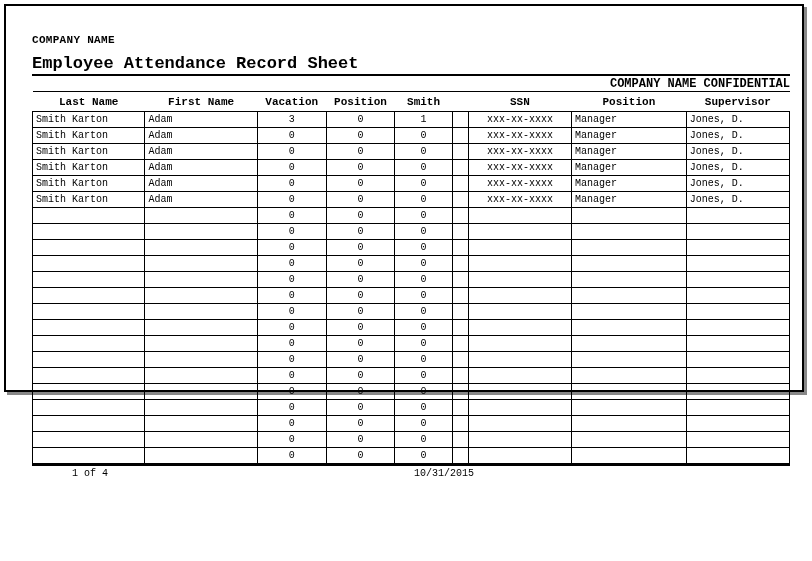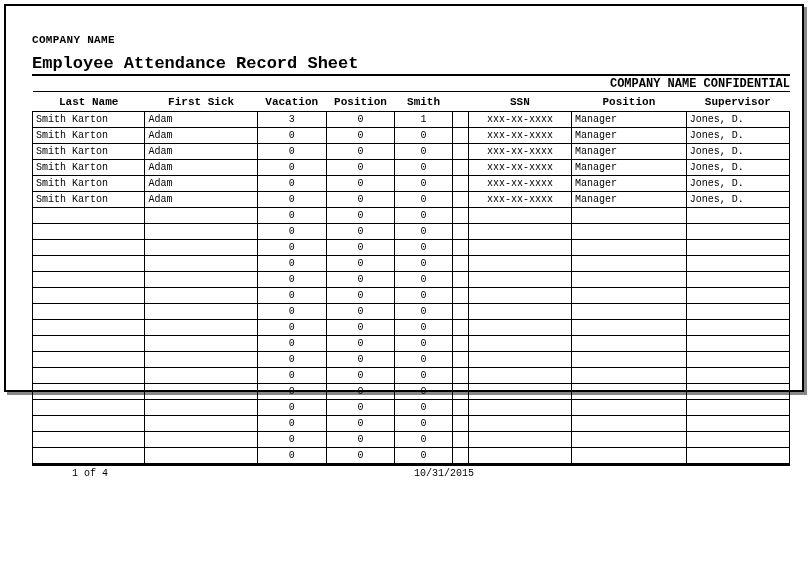--- a/index.html
+++ b/index.html
@@ -115,21 +115,21 @@
         <col class="col-per">
         <col class="col-sick">
       <col class="col-gap">
       <col class="col-ssn">
         <col class="col-pos">
         <col class="col-sup">
     </colgroup>
     <thead>
       <tr>
         <th>Last Name</th>
-        <th>First Sick</th>
+        <th>First Name</th>
         <th class="center">Vacation</th>
         <th class="center">Position</th>
         <th class="center">Smith</th>
         <th></th>
         <th class="center">SSN</th>
         <th class="center">Position</th>
         <th class="center">Supervisor</th>
       </tr>
     </thead>
     <tbody id="tbody">

